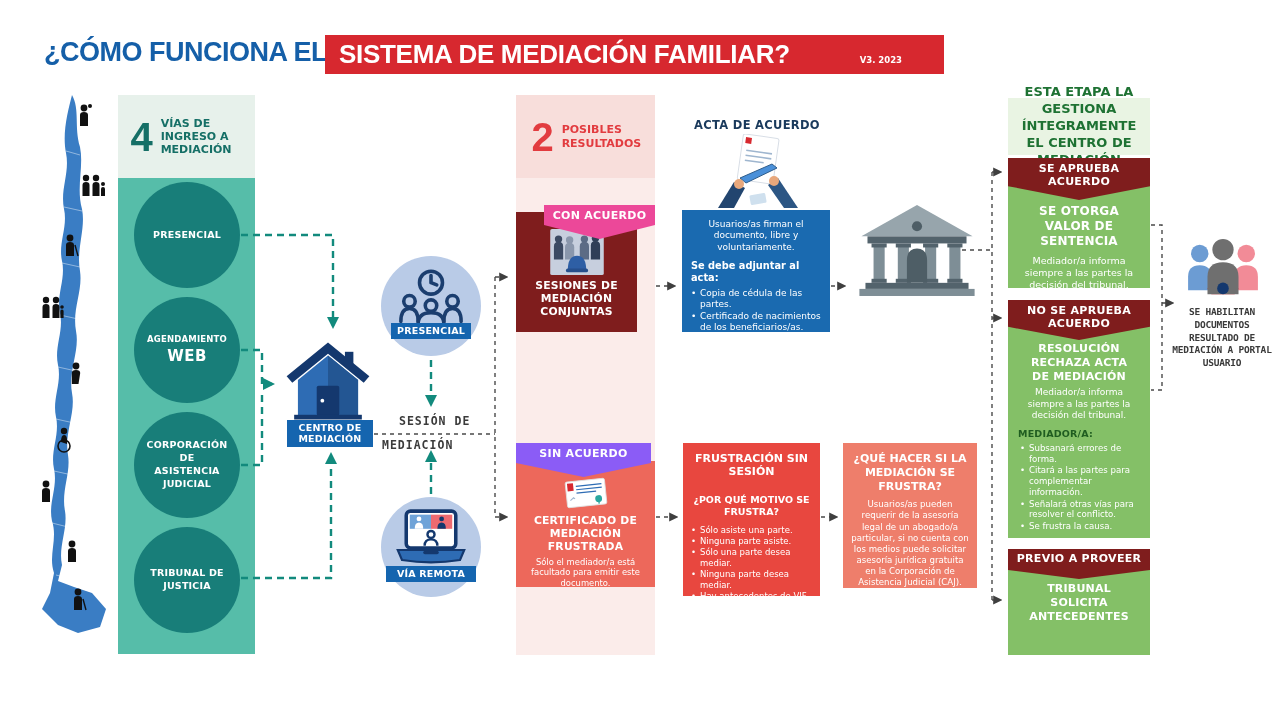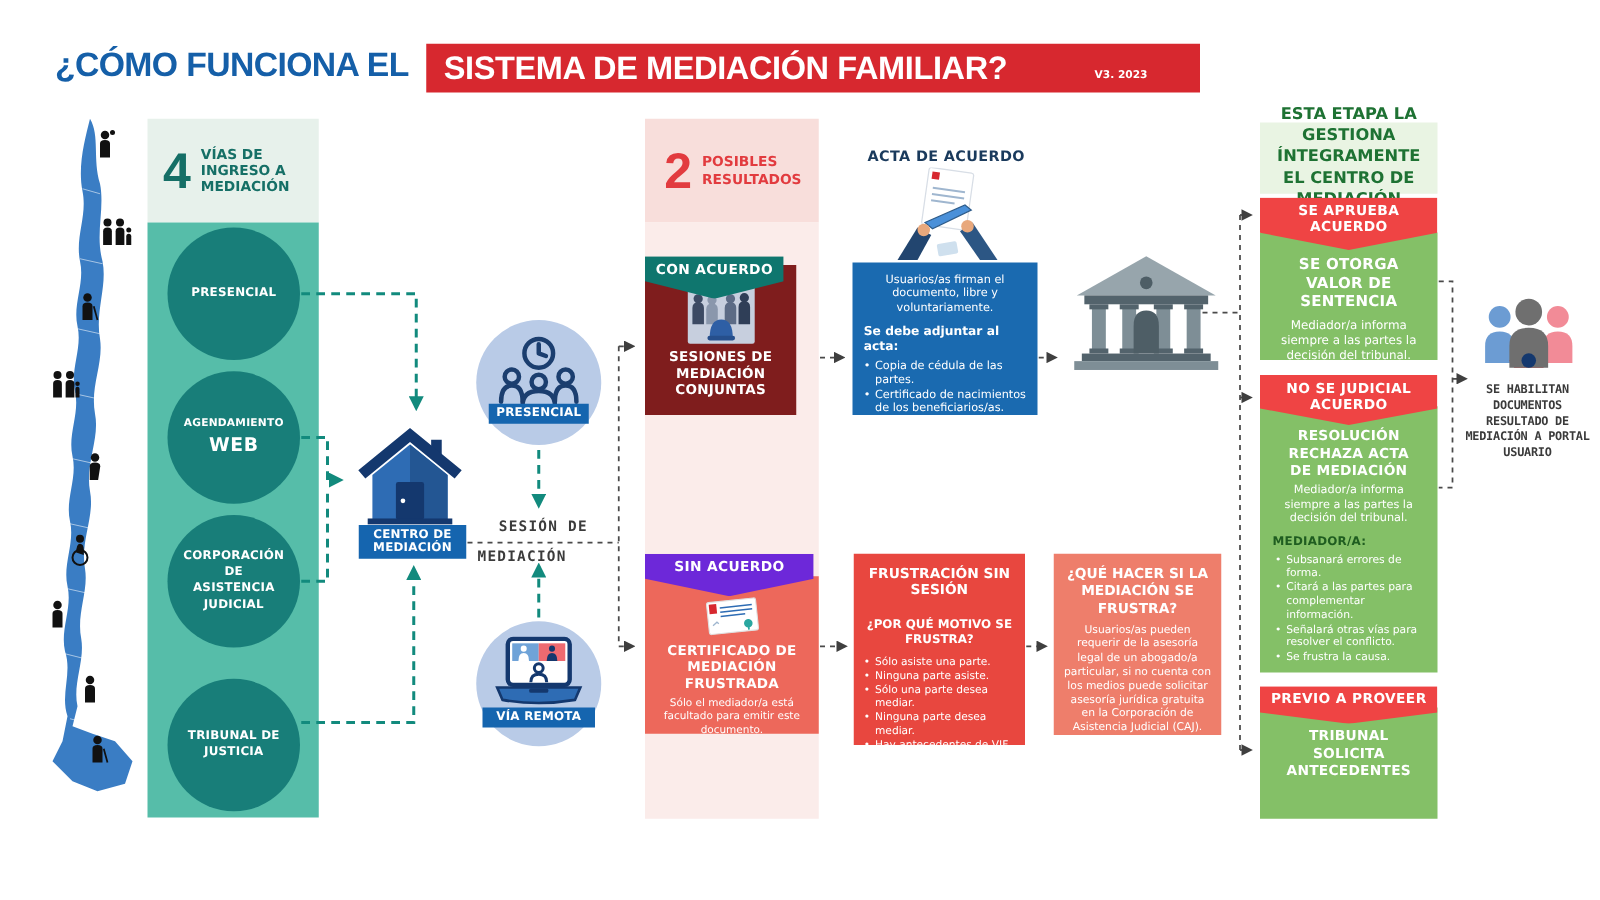--- a/index.html
+++ b/index.html
@@ -3,21 +3,21 @@
 <meta charset="utf-8">
 <style>
   html,body{margin:0;padding:0;background:#fff;}
   #canvas{position:relative;width:1280px;height:720px;background:#fff;overflow:hidden;
           font-family:"DejaVu Sans","Liberation Sans",sans-serif;}
   .abs{position:absolute;}
 
   
   .title-prefix{left:44px;top:37px;font-size:27px;font-weight:800;color:#155FA8;
                 font-family:"Liberation Sans",sans-serif;letter-spacing:-0.5px;white-space:nowrap;}
-  .title-box{left:341px;top:35px;width:619px;height:39px;background:#D7282F;display:flex;align-items:center;}
+  .title-box{left:325px;top:35px;width:619px;height:39px;background:#D7282F;display:flex;align-items:center;}
   .title-main{color:#fff;font-size:26px;font-weight:800;letter-spacing:-0.3px;padding-left:14px;white-space:nowrap;
               font-family:"Liberation Sans",sans-serif;}
   .title-version{color:#fff;font-size:8.5px;font-weight:700;margin-left:auto;margin-right:42px;padding-top:10px;}
 
   
   .col-head{display:flex;align-items:center;justify-content:center;gap:8px;}
   .lc-head{left:118px;top:95px;width:137px;height:83px;background:#E7F1EB;}
   .big-num{font-size:40px;font-weight:800;line-height:1;font-family:"Liberation Sans",sans-serif;}
   .lc-head .big-num{color:#156F66;}
   .lc-head .head-txt{color:#156F66;font-size:11px;font-weight:700;line-height:1.2;width:82px;}
@@ -72,21 +72,21 @@
   .frus-box .bl{margin-top:7px;font-size:8.5px;line-height:1.3;}
   .que-box{left:843px;top:443px;width:134px;height:145px;background:#EE7E6B;color:#fff;box-sizing:border-box;
            padding:9px 8px;text-align:center;}
   .que-box .t{font-weight:700;font-size:11px;line-height:1.25;}
   .que-box .b{font-size:8.6px;line-height:1.3;margin-top:6px;}
 
   
   .rc-head{left:1008px;top:98px;width:142px;height:57px;background:#E9F4E3;color:#1E7233;font-weight:700;
            font-size:13px;line-height:1.3;text-align:center;display:flex;align-items:center;justify-content:center;
            padding:0 6px;box-sizing:border-box;}
-  .green-ribbon{background:#ef4444;}
+  .green-ribbon{background:#7f1d1d;}
   .green-box{position:absolute;left:1008px;width:142px;background:#84C067;color:#fff;box-sizing:border-box;
              text-align:center;z-index:1;}
   .gb-title{font-weight:700;font-size:11.5px;line-height:1.25;letter-spacing:.2px;padding:0 20px;}
   .gb-body{font-size:9px;line-height:1.25;margin-top:4px;padding:0 8px;}
   .gb-sub{font-weight:700;font-size:9.5px;color:#1F5D20;text-align:left;margin:7px 0 0 10px;letter-spacing:.2px;}
   .gb-bullets{margin-top:4px;padding:0 6px 0 12px;font-size:8.6px;line-height:1.25;}
   .gb-bullets .bullet{margin-bottom:1px;}
 
   
   .portal-caption{left:1168px;top:306px;width:108px;text-align:center;color:#3A3A3A;font-weight:700;font-size:9.5px;
@@ -185,21 +185,21 @@
     </div>
     <div class="entry-circle" style="top:119px;">
       <span>
         <span class="sub">AGENDAMIENTO</span>
         <span class="webbig">WEB</span>
       </span>
     </div>
     <div class="entry-circle" style="top:234px;">
       <span>CORPORACIÓN DE ASISTENCIA JUDICIAL</span>
     </div>
-    <div class="entry-circle" style="top:365px;">
+    <div class="entry-circle" style="top:349px;">
       <span>TRIBUNAL DE JUSTICIA</span>
     </div>
   </div>
 
   <svg class="abs" style="left:281px;top:336px;" width="94" height="88" viewBox="0 0 100 92">
     <rect x="68" y="16" width="9" height="16" fill="#14386E"></rect>
     <polygon points="6,42 50,6 94,42 88,49 50,18 12,49" fill="#14386E"></polygon>
     <path d="M18,46 L50,20 L82,46 V84 H18 Z" fill="#2E6CB4"></path>
     <path d="M50,20 L82,46 V84 H50 Z" fill="#235693"></path>
     <rect x="38" y="52" width="24" height="32" rx="2" fill="#14386E"></rect>
@@ -249,41 +249,41 @@
 
   <div class="abs session-line" style="left:399px;top:414px;">SESIÓN DE</div>
   <div class="abs session-line" style="left:382px;top:438px;">MEDIACIÓN</div>
 
   <div class="abs mc-head col-head">
     <span class="big-num">2</span>
     <span class="head-txt">POSIBLES RESULTADOS</span>
   </div>
   <div class="abs mc-strip"></div>
 
-  <div class="ribbon rb1" style="left:516px;top:205px;width:111px;height:34px;background:#0f766e;">CON ACUERDO</div>
+  <div class="ribbon rb1" style="left:544px;top:205px;width:111px;height:34px;background:#ec4899;">CON ACUERDO</div>
   <div class="result-box sesiones-box">
     <svg width="56" height="48" viewBox="0 0 60 52">
       <rect x="1" y="1" width="58" height="50" rx="2" fill="#C7CFDE"></rect>
       <g>
           <circle cx="10" cy="12" r="4" fill="#3C4A63"></circle>
           <path d="M5,34 V20 Q5,15 10,15 Q15,15 15,20 V34 Z" fill="#3C4A63"></path>
          <circle cx="22" cy="13" r="4" fill="#8A97AC"></circle>
           <path d="M17,34 V21 Q17,16 22,16 Q27,16 27,21 V34 Z" fill="#8A97AC"></path>
          <circle cx="38" cy="12" r="4" fill="#5C6B85"></circle>
           <path d="M33,34 V20 Q33,15 38,15 Q43,15 43,20 V34 Z" fill="#5C6B85"></path>
          <circle cx="50" cy="11" r="4" fill="#2F3E57"></circle>
           <path d="M45,34 V19 Q45,14 50,14 Q55,14 55,19 V34 Z" fill="#2F3E57"></path>
         </g>
       <path d="M20,46 Q20,30 30,30 Q40,30 40,46 Z" fill="#2E5FA5"></path>
       <rect x="18" y="44" width="24" height="4" rx="2" fill="#264F8C"></rect>
     </svg>
     <div class="box-title">SESIONES DE MEDIACIÓN CONJUNTAS</div>
   </div>
 
-  <div class="ribbon rb1" style="left:516px;top:443px;width:135px;height:34px;background:#6d28d9;">SIN ACUERDO</div>
+  <div class="ribbon rb1" style="left:516px;top:443px;width:135px;height:34px;background:#8b5cf6;">SIN ACUERDO</div>
   <div class="result-box cert-box">
     <svg width="52" height="36" viewBox="0 0 60 42">
       <g transform="rotate(-6 30 21)">
         <rect x="7" y="6" width="46" height="30" rx="2" fill="#ffffff" stroke="#E0E0E0"></rect>
         <rect x="9" y="8" width="7" height="9" fill="#D7282F"></rect>
         <g stroke="#2E6CB4" stroke-width="1.4">
             <path d="M19,12 H49"></path>
             <path d="M19,16 H49"></path>
             <path d="M19,20 H42"></path>
           </g>
@@ -366,21 +366,21 @@
   </div>
 
   <div class="abs rc-head">ESTA ETAPA LA GESTIONA ÍNTEGRAMENTE  EL CENTRO  DE MEDIACIÓN</div>
 
   <div class="ribbon rb2 green-ribbon" style="left:1008px;top:158px;width:142px;height:42px;">SE APRUEBA ACUERDO</div>
   <div class="green-box" style="top:186px;height:102px;padding-top:18px;">
     <div class="gb-title" style="font-size:12px;">SE OTORGA VALOR DE SENTENCIA</div>
     <div class="gb-body" style="font-size:9.5px;margin-top:6px;">Mediador/a informa siempre a las partes la decisión del tribunal.</div>
   </div>
 
-  <div class="ribbon rb2 green-ribbon" style="left:1008px;top:300px;width:142px;height:40px;">NO SE JUDICIAL ACUERDO</div>
+  <div class="ribbon rb2 green-ribbon" style="left:1008px;top:300px;width:142px;height:40px;">NO SE APRUEBA ACUERDO</div>
   <div class="green-box" style="top:325px;height:213px;padding-top:17px;">
     <div class="gb-title" style="font-size:11px;">RESOLUCIÓN RECHAZA ACTA DE MEDIACIÓN</div>
     <div class="gb-body">Mediador/a informa siempre a las partes la decisión del tribunal.</div>
     <div class="gb-sub">MEDIADOR/A:</div>
     <div class="gb-bullets">
       <div class="bullet">Subsanará errores de forma.</div>
       <div class="bullet">Citará a las partes para complementar información.</div>
       <div class="bullet">Señalará otras vías para resolver el conflicto.</div>
       <div class="bullet">Se frustra la causa.</div>
     </div>

